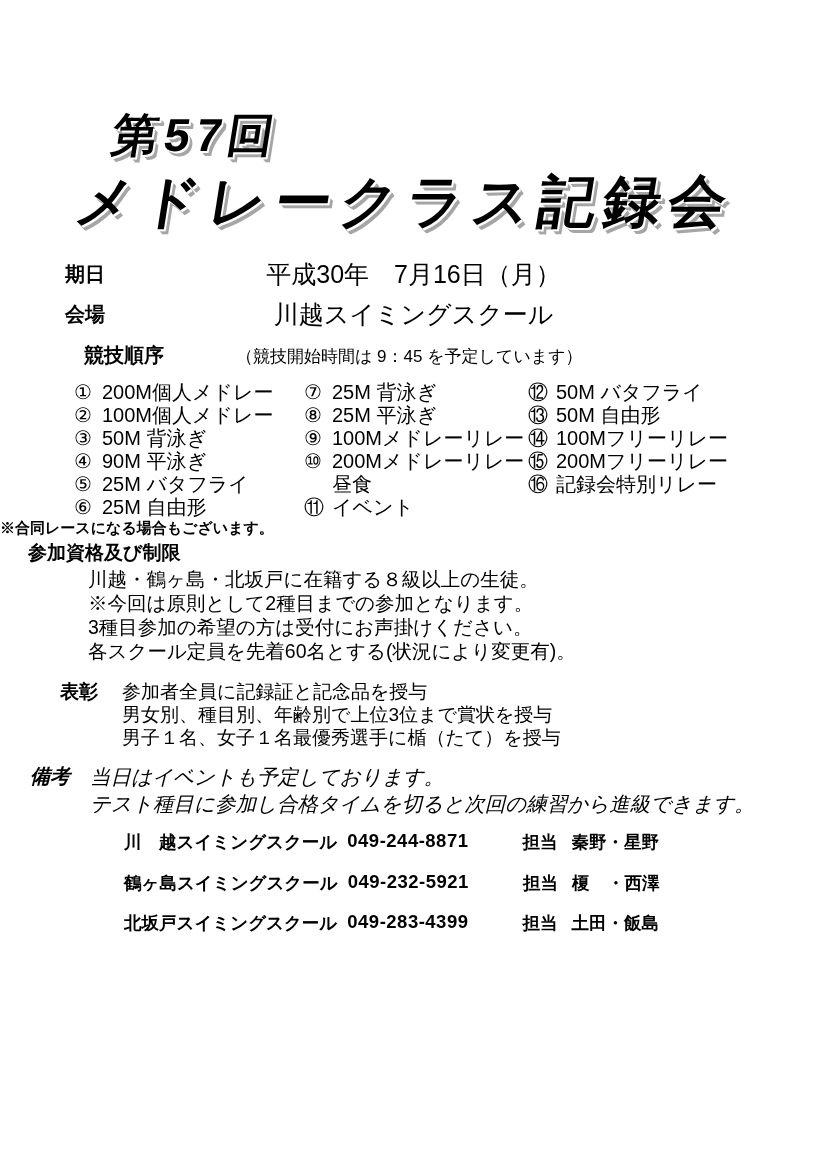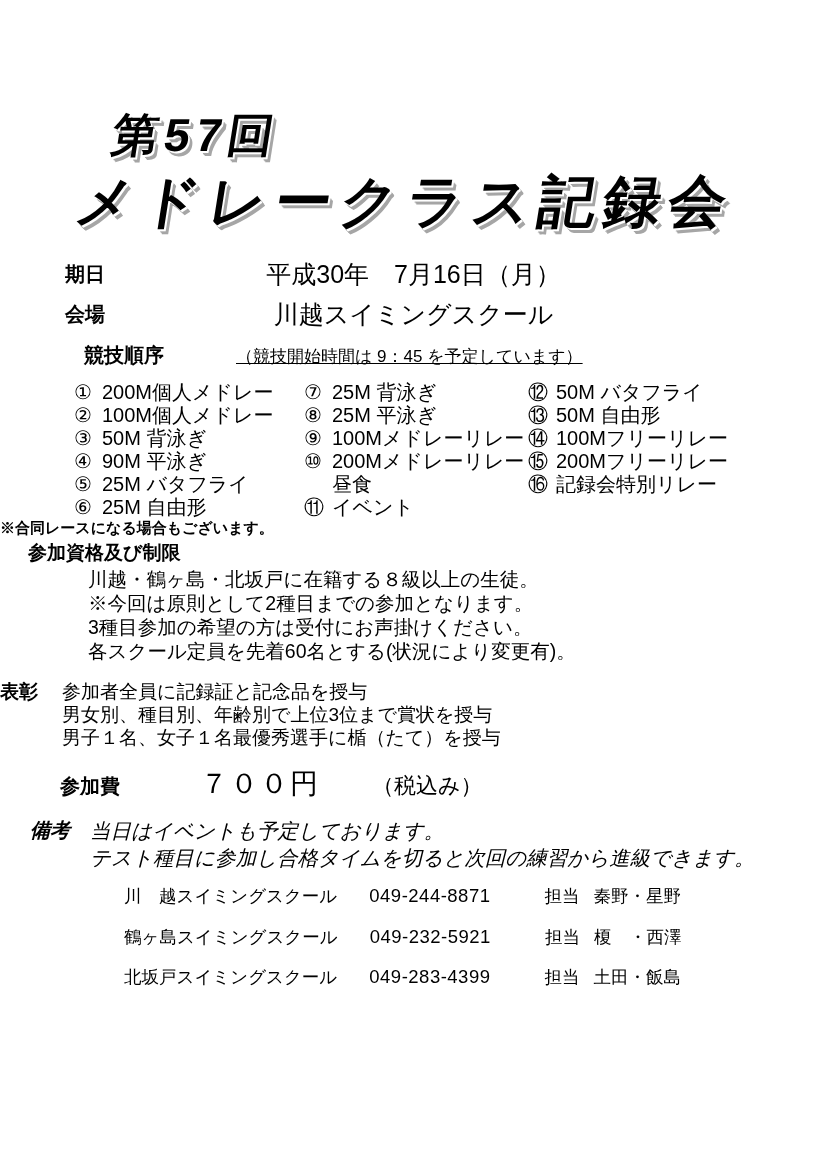--- a/index.html
+++ b/index.html
@@ -18,52 +18,52 @@
     text-shadow:2px 2px 0 #fff, 3px 3px 0 #a6a6a6, 4px 4px 0 #a6a6a6, 5px 5px 0 #a6a6a6;
   }
   
   .info-block { margin-top:14px; }
   .info-row { position:relative; height:40px; }
   .info-label { position:absolute; left:65px; bottom:6px; font-size:20px; font-weight:bold; }
   .info-value { text-align:center; font-size:25px; font-weight:500; line-height:40px; }
   
   .schedule-heading-row { display:flex; align-items:baseline; padding-left:84px; margin-top:8px; }
   .section-heading { font-size:20px; font-weight:bold; }
-  .schedule-note { font-size:17px; margin-left:72px;text-decoration:underline; }
+  .schedule-note { font-size:17px; margin-left:72px; }
   .event-columns { display:flex; padding-left:74px; margin-top:12px; }
   .event-col-0 { width:230px; flex:none; }
   .event-col-1 { width:224px; flex:none; }
   .event-col-2 { flex:none; }
   .event-item { display:flex; font-size:20px; line-height:23px; white-space:nowrap; }
   .event-num { width:28px; flex:none; }
   .joint-note { font-size:15px; font-weight:bold; text-align:left; padding-right:90px; margin-top:0px; }
   
   .eligibility { padding-left:28px; margin-top:3px; }
   .eligibility-heading { font-size:19px; font-weight:bold; line-height:24px; }
   .eligibility-lines { padding-left:60px; margin-top:2px; }
   .eligibility-lines > div { font-size:19.5px; line-height:24px; white-space:nowrap; }
   
-  .awards { display:flex; margin-top:17px; }
+  .awards { display:flex; padding-left:60px; margin-top:17px; }
   .side-label { width:62px; flex:none; font-size:19px; font-weight:bold; line-height:23px; }
   .awards-lines > div { font-size:19px; line-height:23px; white-space:nowrap; }
   
   .fee-row { display:flex; align-items:baseline; padding-left:60px; margin-top:16px; }
   .fee-label { font-size:20px; font-weight:bold; }
   .fee-amount { font-size:28px; font-weight:500; margin-left:80px; letter-spacing:2px; }
   .fee-tax { font-size:22px; margin-left:52px; }
   
   .notes { display:flex; padding-left:30px; margin-top:14px;font-style:italic; }
   .notes .side-label { width:60px; font-size:20px; line-height:27px; }
   .notes-big > div { font-size:20.5px; line-height:27px; white-space:nowrap; }
   .notes-small > div { font-size:17.5px; line-height:25.5px; white-space:nowrap; }
   
   .contacts { padding-left:124px; margin-top:13px; }
-  .contact-row { display:flex; align-items:center; margin-bottom:16.5px; white-space:nowrap; }
+  .contact-row { display:flex; align-items:flex-start; margin-bottom:16.5px; white-space:nowrap;font-weight:bold; }
   .contact-school { font-size:17.5px; }
-  .contact-phone { font-size:18.5px; margin-left:32px; letter-spacing:0.5px; }
+  .contact-phone { font-size:18.5px; margin-left:10px; letter-spacing:0.5px; }
   .contact-staff-label { font-size:17.5px; margin-left:54px; }
   .contact-staff { font-size:17.5px; margin-left:14px; }
 </style>
 </head>
 <body>
 
 <div class="page">
 
   <div class="title-block">
     <div class="title-line1">第57回</div>
@@ -177,25 +177,20 @@
 
   <div class="awards">
     <span class="side-label">表彰</span>
     <div class="awards-lines">
       <div>参加者全員に記録証と記念品を授与</div>
       <div>男女別、種目別、年齢別で上位3位まで賞状を授与</div>
       <div>男子１名、女子１名最優秀選手に楯（たて）を授与</div>
     </div>
   </div>
 
-  <div class="fee-row">
-    <span class="fee-label">参加費</span>
-    <span class="fee-amount">７００円</span>
-    <span class="fee-tax">（税込み）</span>
-  </div>
 
   <div class="notes">
     <span class="side-label">備考</span>
     <div>
       <div class="notes-big">
         <div>当日はイベントも予定しております。</div>
         <div>テスト種目に参加し合格タイムを切ると次回の練習から進級できます。</div>
       </div>
     </div>
   </div>

